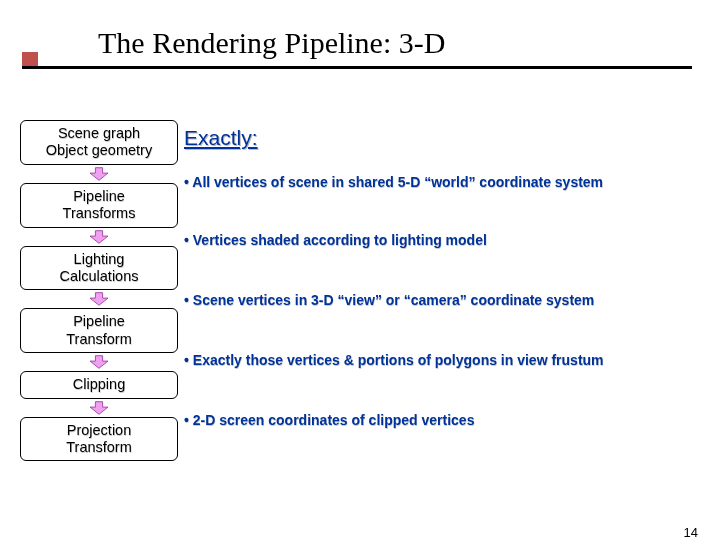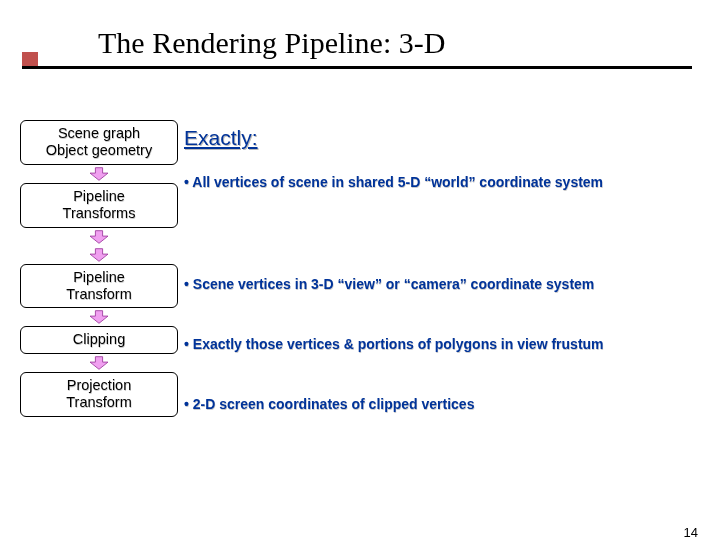--- a/index.html
+++ b/index.html
@@ -40,20 +40,24 @@
         </svg>
 
       <div class="stage">
         <span>Pipeline</span><br>
         <span>Transforms</span>
       </div>
       <svg class="arrow" viewBox="0 0 20 14">
           <polygon points="6,0 14,0 14,6 20,6 10,14 0,6 6,6"></polygon>
         </svg>
 
+      <div class="stage">
+        <span>Lighting</span><br>
+        <span>Calculations</span>
+      </div>
       <svg class="arrow" viewBox="0 0 20 14">
           <polygon points="6,0 14,0 14,6 20,6 10,14 0,6 6,6"></polygon>
         </svg>
 
       <div class="stage">
         <span>Pipeline</span><br>
         <span>Transform</span>
       </div>
       <svg class="arrow" viewBox="0 0 20 14">
           <polygon points="6,0 14,0 14,6 20,6 10,14 0,6 6,6"></polygon>
@@ -69,20 +73,21 @@
       <div class="stage">
         <span>Projection</span><br>
         <span>Transform</span>
       </div>
     </div>
 
     <div class="results">
       <div class="res-head">Exactly:</div>
       <div class="res-item">• All vertices of scene in shared 5-D “world” coordinate system</div>
       <div class="res-gap-1"></div>
+      <div class="res-item">• Vertices shaded according to lighting model</div>
       <div class="res-gap"></div>
       <div class="res-item">• Scene vertices in 3-D “view” or “camera” coordinate system</div>
       <div class="res-gap"></div>
       <div class="res-item">• Exactly those vertices &amp; portions of polygons in view frustum</div>
       <div class="res-gap"></div>
       <div class="res-item">• 2-D screen coordinates of clipped vertices</div>
     </div>
 
   </div>
 

